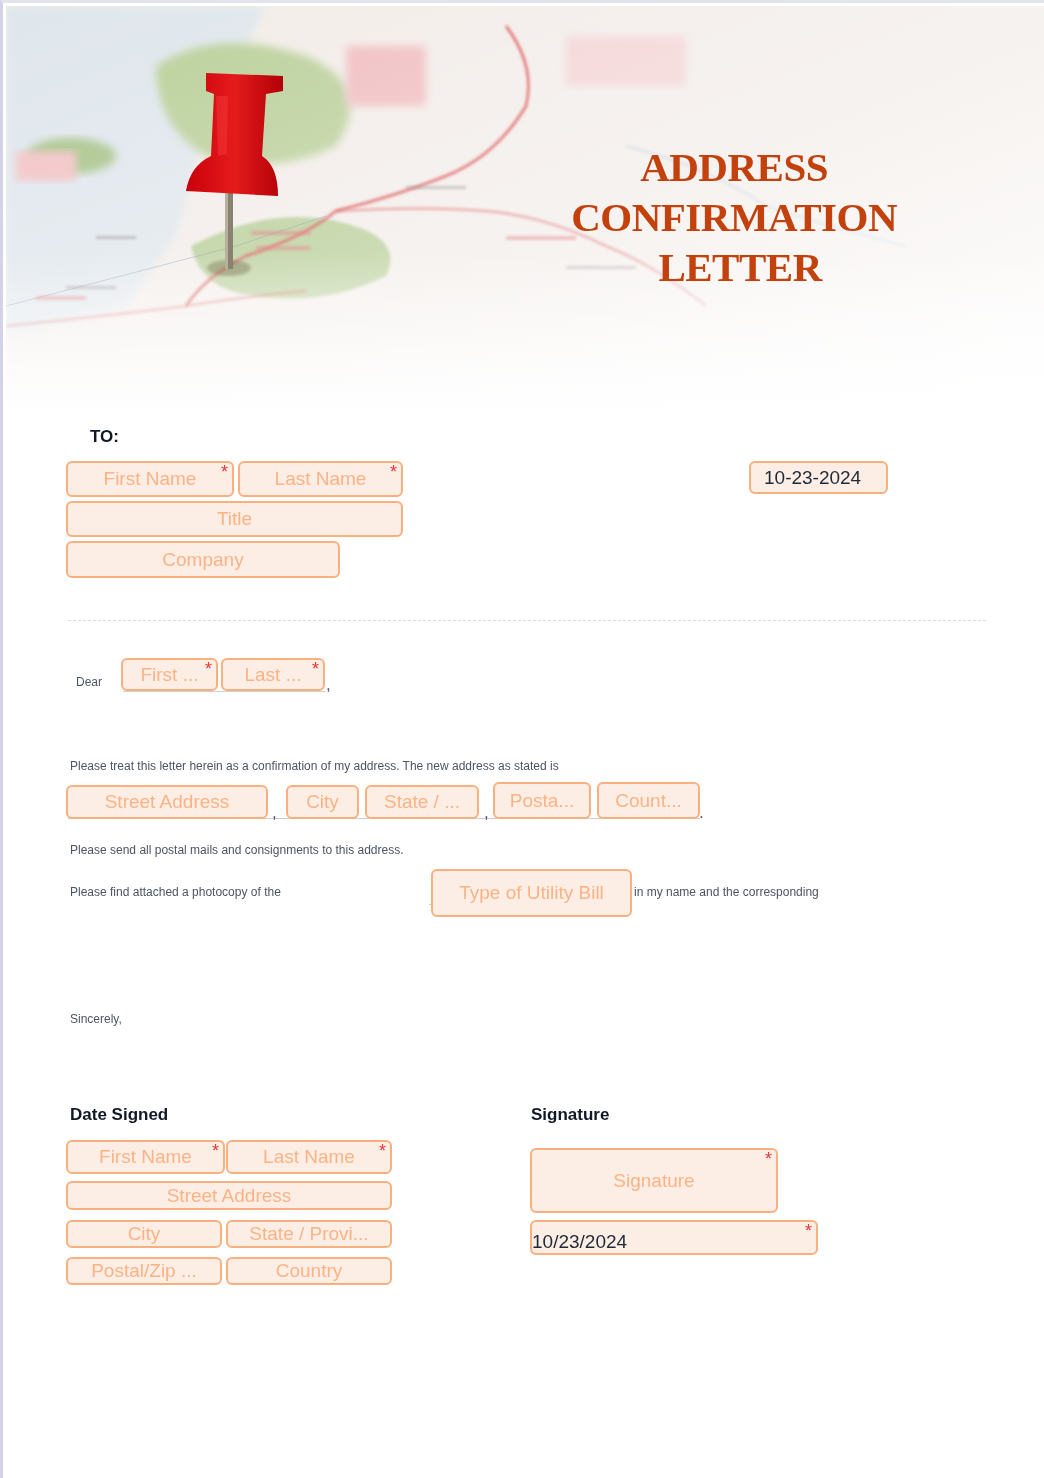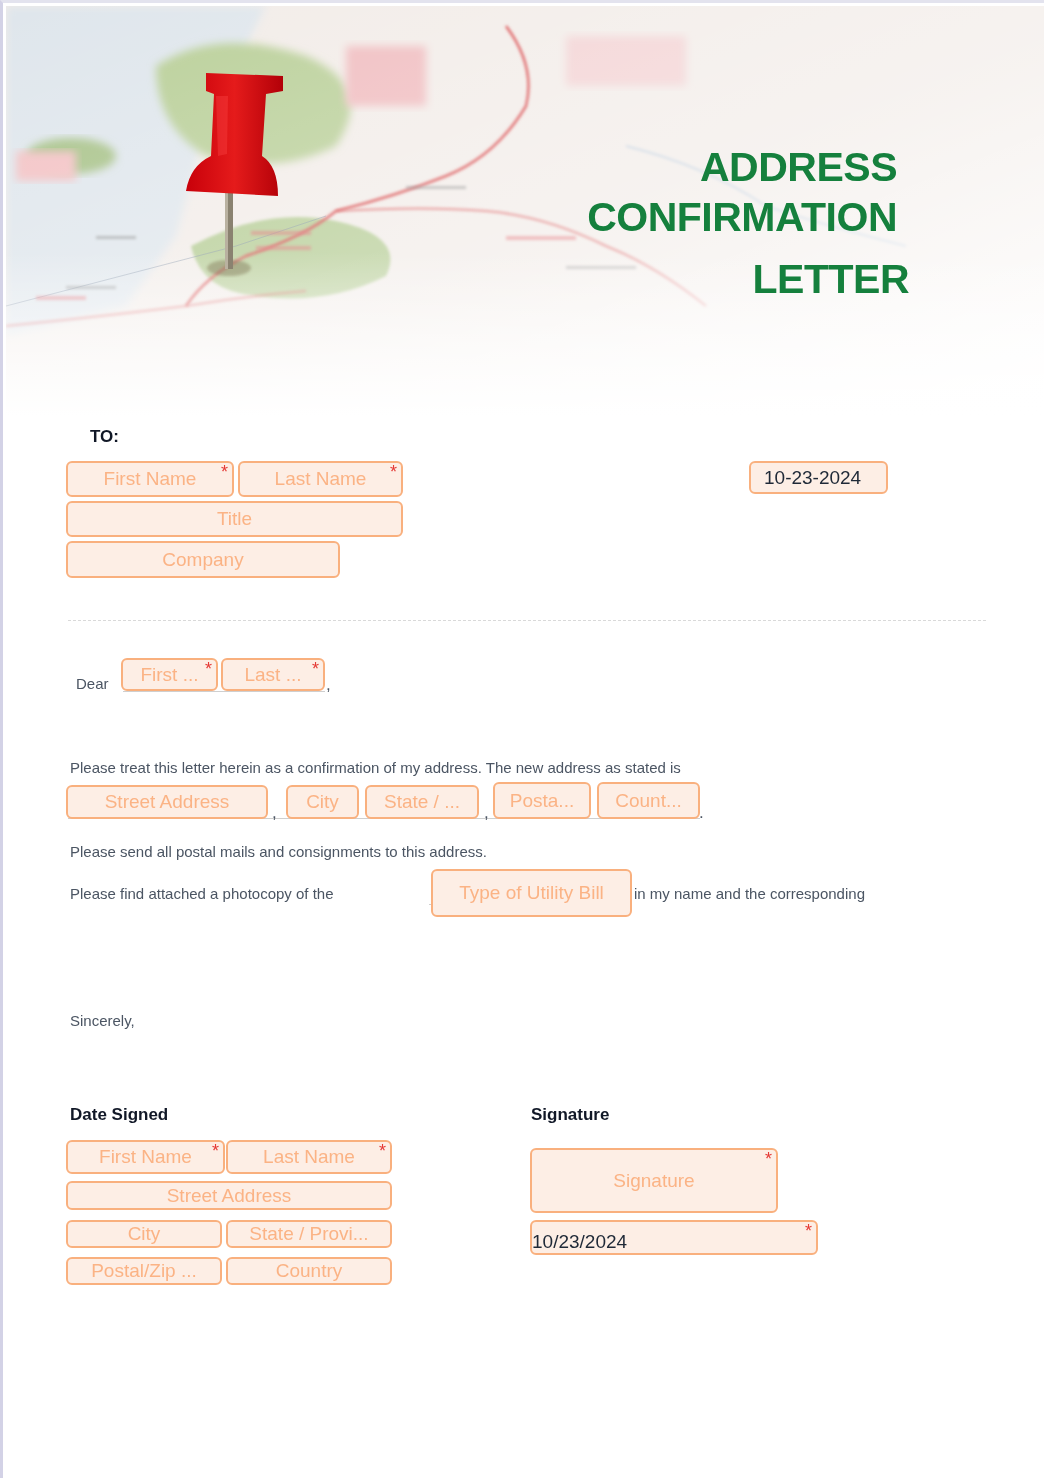--- a/index.html
+++ b/index.html
@@ -3,27 +3,27 @@
 <meta charset="utf-8">
 <style>
   * { box-sizing: border-box; margin: 0; padding: 0; }
   html, body { width: 1044px; height: 1478px; background: #ffffff; overflow: hidden; }
   body { font-family: "Liberation Sans", "DejaVu Sans", sans-serif; position: relative; }
   .page { position: absolute; left: 0; top: 0; width: 1044px; height: 1478px; background: #fff; border-left: 3px solid #d3d2e6; border-top: 3px solid #e3e3ee; }
 
   
   .hero { position: absolute; left: 3px; top: 3px; width: 1041px; height: 410px; overflow: hidden; background: #ffffff; }
   .hero svg { position: absolute; left: 0; top: 0; }
-  .hero-title { position: absolute; right: 150px; top: 136px; text-align: right; font-family: Liberation Sans, sans-serif; font-weight: 700; font-size: 41px; line-height: 50px; color: #15803d; letter-spacing: -0.5px; }
+  .hero-title { position: absolute; right: 150px; top: 136px; text-align: center; font-family: Liberation Serif, serif; font-weight: 700; font-size: 41px; line-height: 50px; color: #c2410c; letter-spacing: -0.5px; }
   .hero-title div { display: block; }
-  .hero-title .l3 { margin-right: -12px; margin-top: 12px; }
+  .hero-title .l3 { margin-right: -12px; }
 
   
   .label-bold { position: absolute; font-weight: 700; font-size: 17px; color: #111827; }
-  .body-text { position: absolute; font-size: 15px; color: #4b5563; white-space: nowrap; }
+  .body-text { position: absolute; font-size: 12px; color: #4b5563; white-space: nowrap; }
 
   
   .field { position: absolute; background: #fdeee5; border: 2px solid #f9b07e; border-radius: 6px; color: #fbb385; font-size: 19px; display: flex; align-items: center; justify-content: center; white-space: nowrap; overflow: hidden; }
   .field.filled { color: #1f2937; }
   .req { position: absolute; top: 0px; right: 4px; color: #e53935; font-size: 18px; line-height: 18px; }
   .under { position: absolute; height: 1px; background: #cfcfcf; }
 
   .divider { position: absolute; left: 65px; top: 617px; width: 918px; border-top: 1px dashed #d9d9d9; }
   .punct { position: absolute; font-size: 17px; color: #4b5563; }
 </style>

